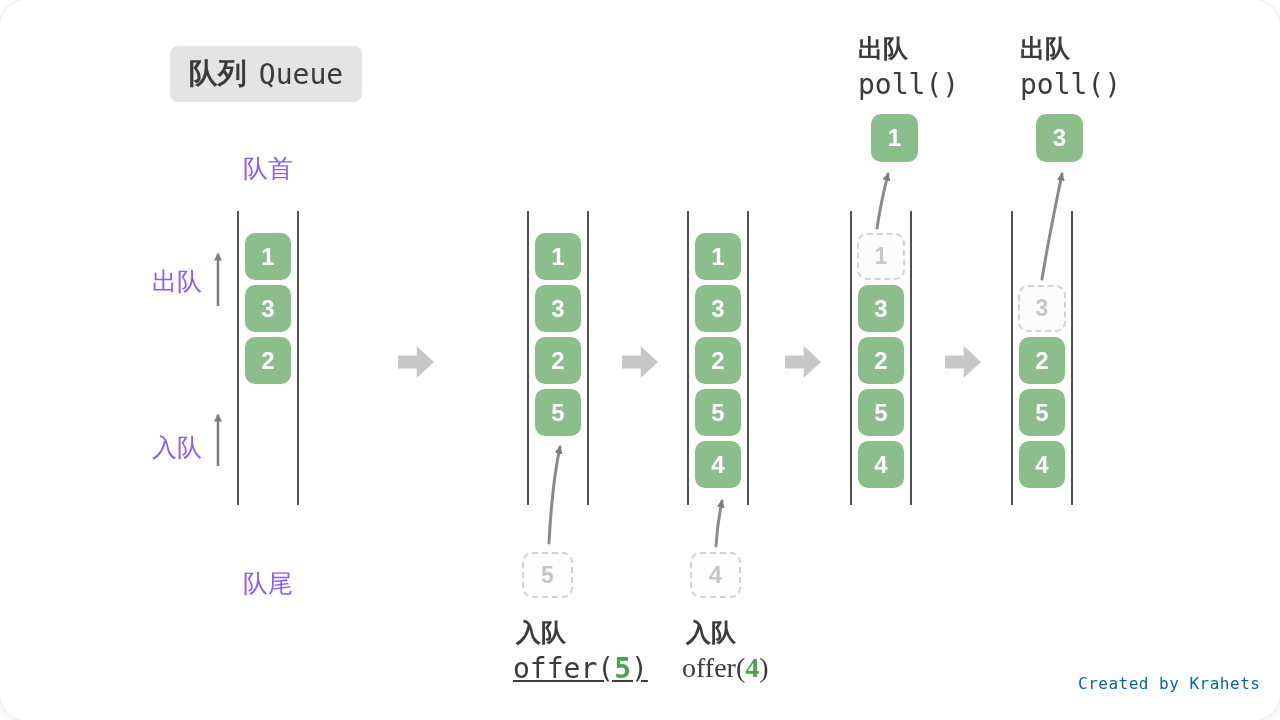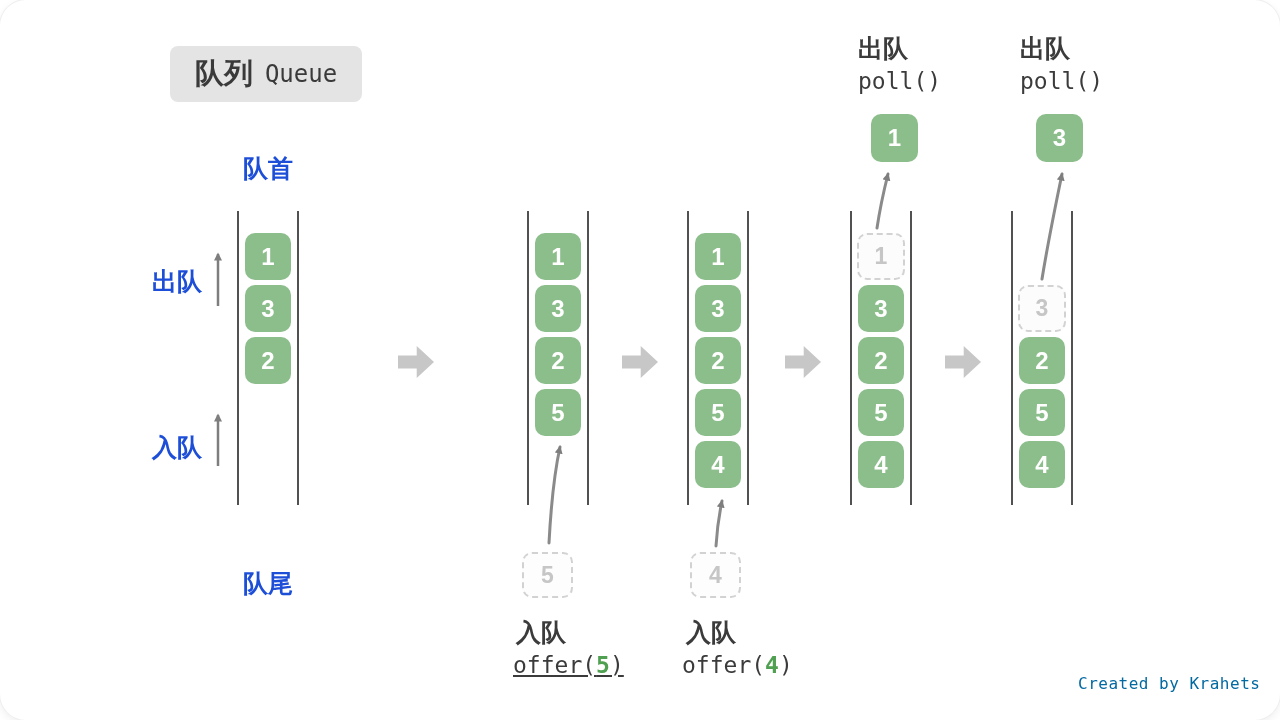--- a/index.html
+++ b/index.html
@@ -16,25 +16,25 @@
   }
 
   
   .title-badge {
     position: absolute; left: 170px; top: 46px;
     width: 192px; height: 56px;
     background: #e4e4e4; border-radius: 8px;
     display: flex; align-items: center; justify-content: center; gap: 12px;
   }
   .title-zh { font-size: 29px; font-weight: bold; color: #3a3a3a; }
-  .title-en { font-size: 24px; color: #3a3a3a; font-family: "DejaVu Sans Mono", monospace; }
+  .title-en { font-size: 28px; color: #3a3a3a; font-family: "DejaVu Sans Mono", monospace; }
 
   
   .lbl {
-    position: absolute; font-size: 25px; font-weight: bold; color: #1d4ed8;
+    position: absolute; font-size: 25px; font-weight: normal; color: #8b5cf6;
     white-space: nowrap;
   }
   .lbl-front   { left: 243px; top: 152px; }
   .lbl-rear    { left: 243px; top: 567px; }
   .lbl-dequeue { left: 152px; top: 265px; }
   .lbl-enqueue { left: 152px; top: 431px; }
 
   
   .queue {
     position: absolute; top: 211px; height: 294px; width: 62px;
@@ -68,21 +68,21 @@
     display: flex; align-items: center; justify-content: center;
   }
   .p4-box { left: 871px; top: 114px; }
   .p5-box { left: 1036px; top: 114px; }
 
   .op-label {
     position: absolute; font-size: 25px; font-weight: bold; color: #3b3b3b;
     white-space: nowrap;
   }
   .op-code {
-    position: absolute; font-size: 23px; color: #3b3b3b;
+    position: absolute; font-size: 28px; color: #3b3b3b;
     font-family: "DejaVu Sans Mono", monospace; font-weight: 500;
     white-space: nowrap;
   }
   .p4-label { left: 858px; top: 32px; }
   .p4-code  { left: 858px; top: 68px; }
   .p5-label { left: 1020px; top: 32px; }
   .p5-code  { left: 1020px; top: 68px; }
 
   
   .pending-box {
@@ -91,21 +91,21 @@
     border: 2.5px dashed #d2d2d2; border-radius: 10px;
     color: #c6c6c6; font-size: 23px; font-weight: 600;
     display: flex; align-items: center; justify-content: center;
   }
   .g2 { left: 522px; top: 552px; }
   .g3 { left: 690px; top: 552px; }
 
   .e2-label { left: 516px; top: 616px; }
   .e2-code  { left: 513px; top: 652px; text-decoration: underline; }
   .e3-label { left: 686px; top: 616px; }
-  .e3-code  { left: 682px; top: 652px; }
+  .e3-code  { left: 682px; top: 652px; font-family: Liberation Serif, serif; }
   .code-arg { color: #4fa050; font-weight: bold; }
 
   
   .block-arrow {
     position: absolute; top: 345px; width: 36px; height: 34px;
     background: #c7c7c7;
     clip-path: polygon(0% 31%, 52% 31%, 52% 3%, 100% 50%, 52% 97%, 52% 69%, 0% 69%);
   }
   .a1 { left: 398px; } .a2 { left: 622px; } .a3 { left: 785px; } .a4 { left: 945px; }
 

